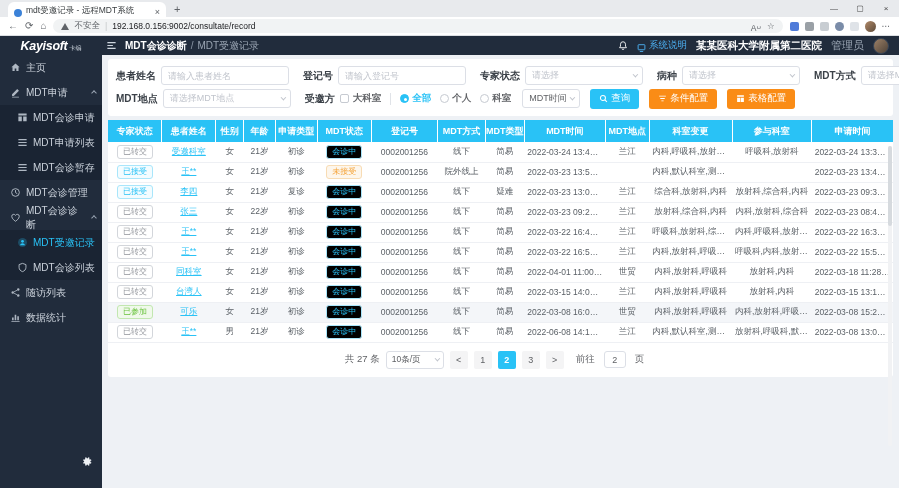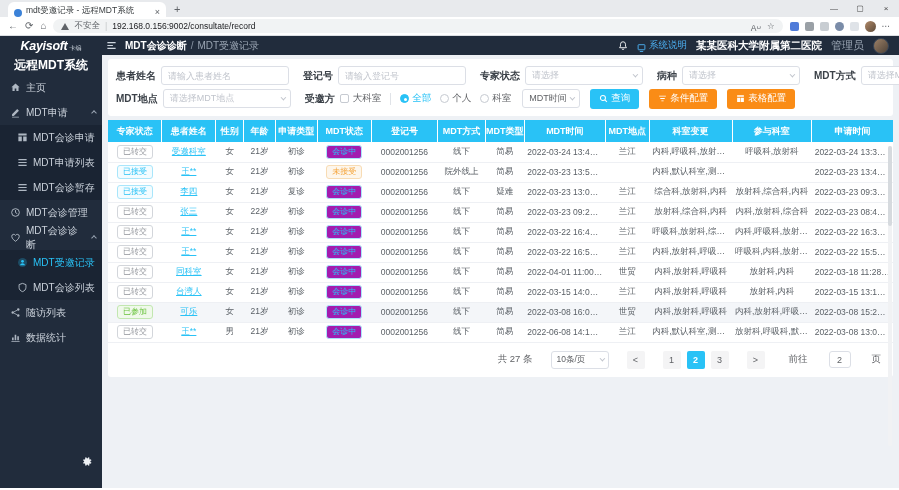--- a/index.html
+++ b/index.html
@@ -58,21 +58,21 @@
   .filter-card { background:#fff; border-radius:3px; padding:5px 8px 6px 8px; }
   .filter-row { display:flex; align-items:center; height:23px; }
   .fgroup { display:flex; align-items:center; margin-right:14px; }
   .f-label { font-size:10px; font-weight:bold; color:#3b4148; white-space:nowrap; margin-right:5px; }
   .f-box { height:19px; border:1px solid #dcdfe6; border-radius:3px; background:#fff; display:flex; align-items:center; padding:0 6px; font-size:9px; color:#c0c4cc; }
   .f-box input { border:none; outline:none; width:100%; font-size:9px; color:#606266; font-family:inherit; }
   .f-box input::placeholder { color:#c0c4cc; }
   .sel-caret { width:4px; height:4px; border:solid #c0c4cc; border-width:0 1px 1px 0; transform:rotate(45deg) translateY(-2px); margin-left:auto; flex:none; }
   .w130{width:128px} .w120{width:118px} .w62{width:58px}
   .chk { width:9px; height:9px; border:1px solid #c6cad1; border-radius:2px; background:#fff; margin-right:4px; }
-  .chk-label,.radio-label { font-size:9.5px; color:#606266; }
+  .chk-label,.radio-label { font-size:9.5px; color:#606266;font-weight:bold; }
   .vsep { width:1px; height:12px; background:#e0e3e8; margin:0 9px; }
   .radio { width:9px; height:9px; border-radius:50%; border:1px solid #c6cad1; margin-right:3px; position:relative; }
   .radio.on { border-color:#29c2f6; background:#29c2f6; }
   .radio.on::after { content:""; position:absolute; left:2.5px; top:2.5px; width:3px; height:3px; border-radius:50%; background:#fff; }
   .radio-item { display:flex; align-items:center; margin-right:9px; }
   .radio-item.on .radio-label { color:#29c2f6; }
   .dt-sep { color:#606266; font-size:9px; margin:0 5px; }
   .btn { height:20px; border:none; border-radius:3px; color:#fff; font-size:9.5px; padding:0 9px; display:flex; align-items:center; gap:3px; margin-left:10px; font-family:inherit; cursor:pointer; }
   .btn-primary { background:#29c2f6; }
   .btn-orange { background:#fa8c16; }
@@ -83,28 +83,28 @@
   table { width:100%; border-collapse:collapse; table-layout:fixed; }
   thead th { background:#29c2f6; color:#fff; font-size:9px; font-weight:bold; height:22px; border-right:1px solid rgba(255,255,255,.3); white-space:nowrap; overflow:hidden; }
   thead th:last-child { border-right:none; }
   tbody td { height:20px; font-size:8.5px; color:#5a6066; text-align:center; border-bottom:1px solid #eef0f4; white-space:nowrap; overflow:hidden; text-overflow:ellipsis; padding:0 3px; }
   tr.hl { background:#f4f6f9; }
   .plink { color:#29c2f6; text-decoration:underline; cursor:pointer; }
   .badge { display:inline-block; border:1px solid; border-radius:3px; padding:1px 5px; font-size:8px; line-height:1.25; }
   .eb-gray { color:#909399; border-color:#d3d6db; background:#fff; }
   .eb-blue { color:#29c2f6; border-color:#a9e6fb; background:#f3fcff; }
   .eb-green { color:#67c23a; border-color:#c2e7b0; background:#f0f9eb; }
-  .mb-blue { color:#29c2f6; border-color:#a9e6fb; background:#a21caf; }
+  .mb-blue { color:#29c2f6; border-color:#a9e6fb; background:#000000; }
   .mb-orange { color:#f5a338; border-color:#f8dcb4; background:#fdf6ec; }
 
   .vscroll { position:absolute; right:1px; top:26px; width:4px; height:300px; background:#f1f2f4; border-radius:2px; }
   .vthumb { width:4px; height:80px; background:#d6dade; border-radius:2px; }
 
   
-  .pagination { display:flex; justify-content:flex-end; align-items:center; padding:8px 12px 4px 0; font-size:9.5px; color:#606266; gap:18px; }
+  .pagination { display:flex; justify-content:center; align-items:center; padding:8px 12px 4px 0; font-size:9.5px; color:#606266; gap:6px; }
   .psize { width:58px; height:18px; border:1px solid #dcdfe6; border-radius:3px; display:flex; align-items:center; padding:0 5px; font-size:8.5px; color:#606266; }
   .pbtn { min-width:18px; height:18px; line-height:18px; text-align:center; background:#f4f4f5; border-radius:2px; color:#606266; font-size:9px; cursor:pointer; padding:0 3px; }
   .pbtn.active { background:#29c2f6; color:#fff; font-weight:bold; }
   .jump-input { width:22px; height:17px; border:1px solid #dcdfe6; border-radius:3px; text-align:center; font-size:9px; color:#606266; font-family:inherit; margin:0 3px; }
 </style>
 </head>
 <body>
 
 <div class="tabstrip">
   <div class="tab">
@@ -172,21 +172,20 @@
       <span>系统说明</span>
     </span>
     <span class="hospital">某某医科大学附属第二医院</span>
     <span class="role">管理员</span>
     <span class="avatar"></span>
   </div>
 </div>
 
 <div class="app-body">
   <div class="sidebar">
-    <div class="sidebar-title">远程MDT系统</div>
     <div id="menu">
         <div class="menu-item level1">
           <span class="mi-icon">
             <svg width="11" height="11" viewBox="0 0 16 16" fill="currentColor">
               <path d="M8 2 2 7.5h1.6V13h3.2V9.5h2.4V13h3.2V7.5H14z"></path>
             </svg>
           </span>
           <span>主页</span>
         </div>
         <div class="menu-item level1">

